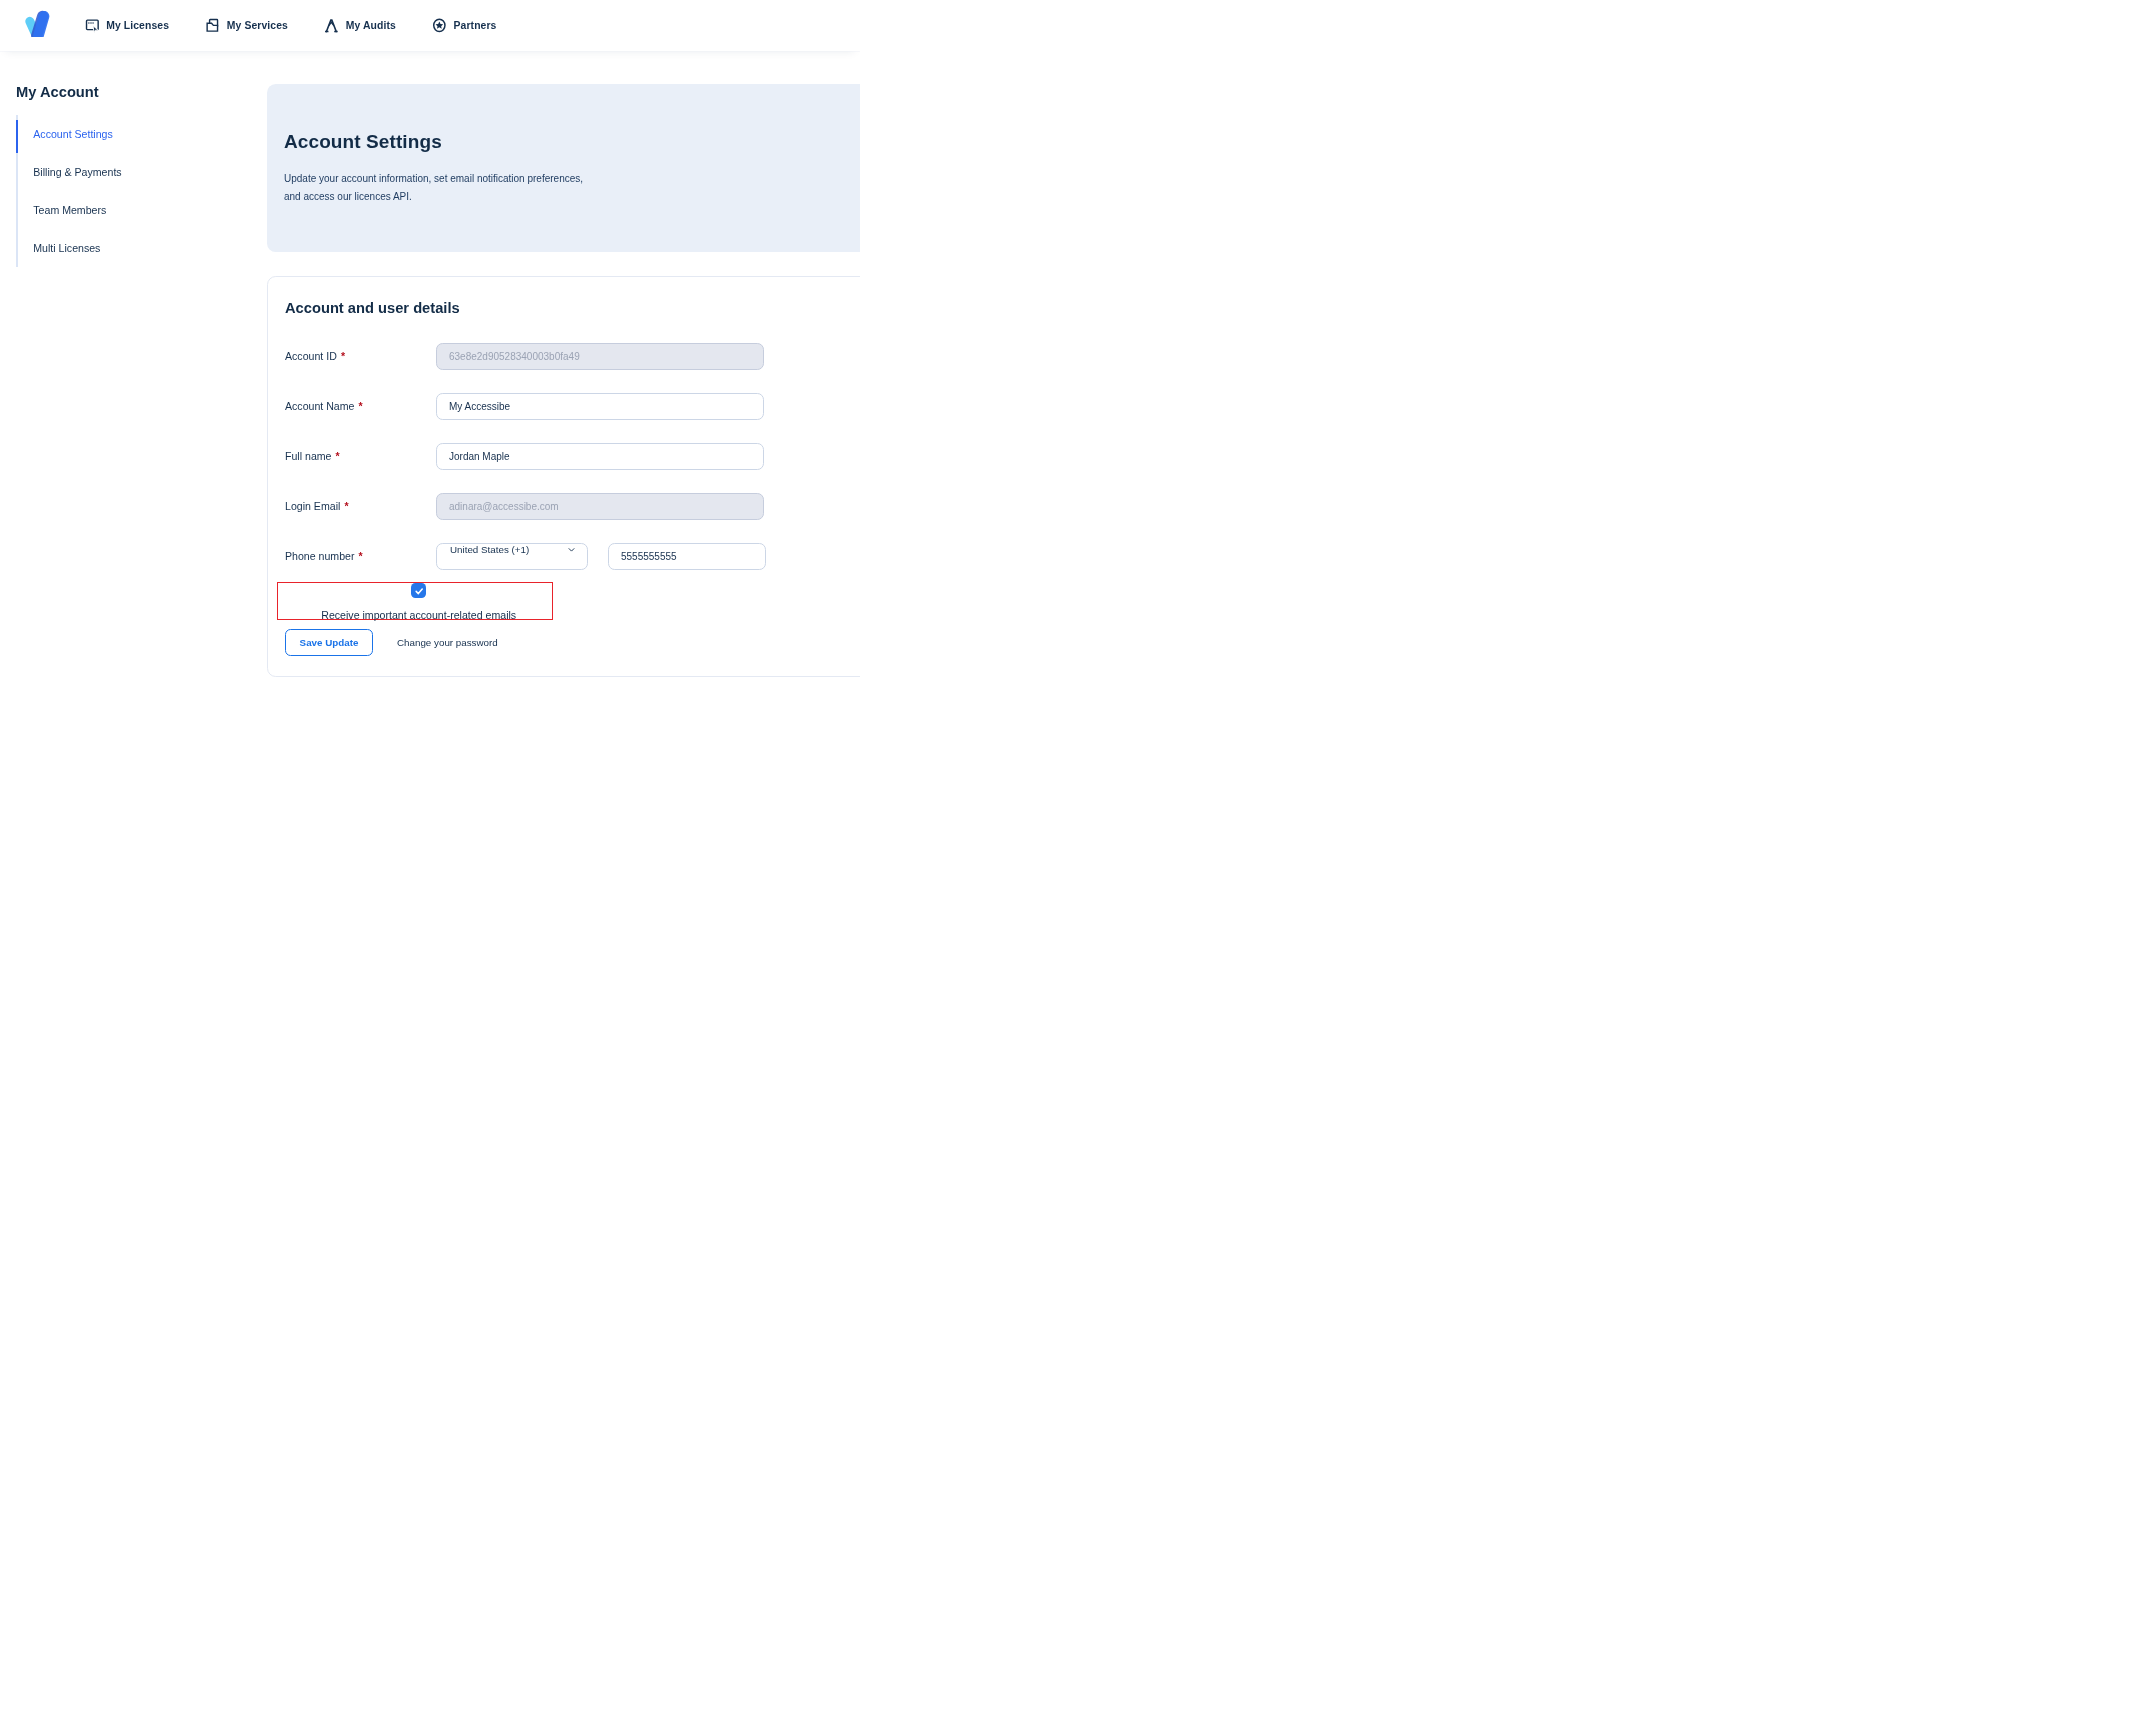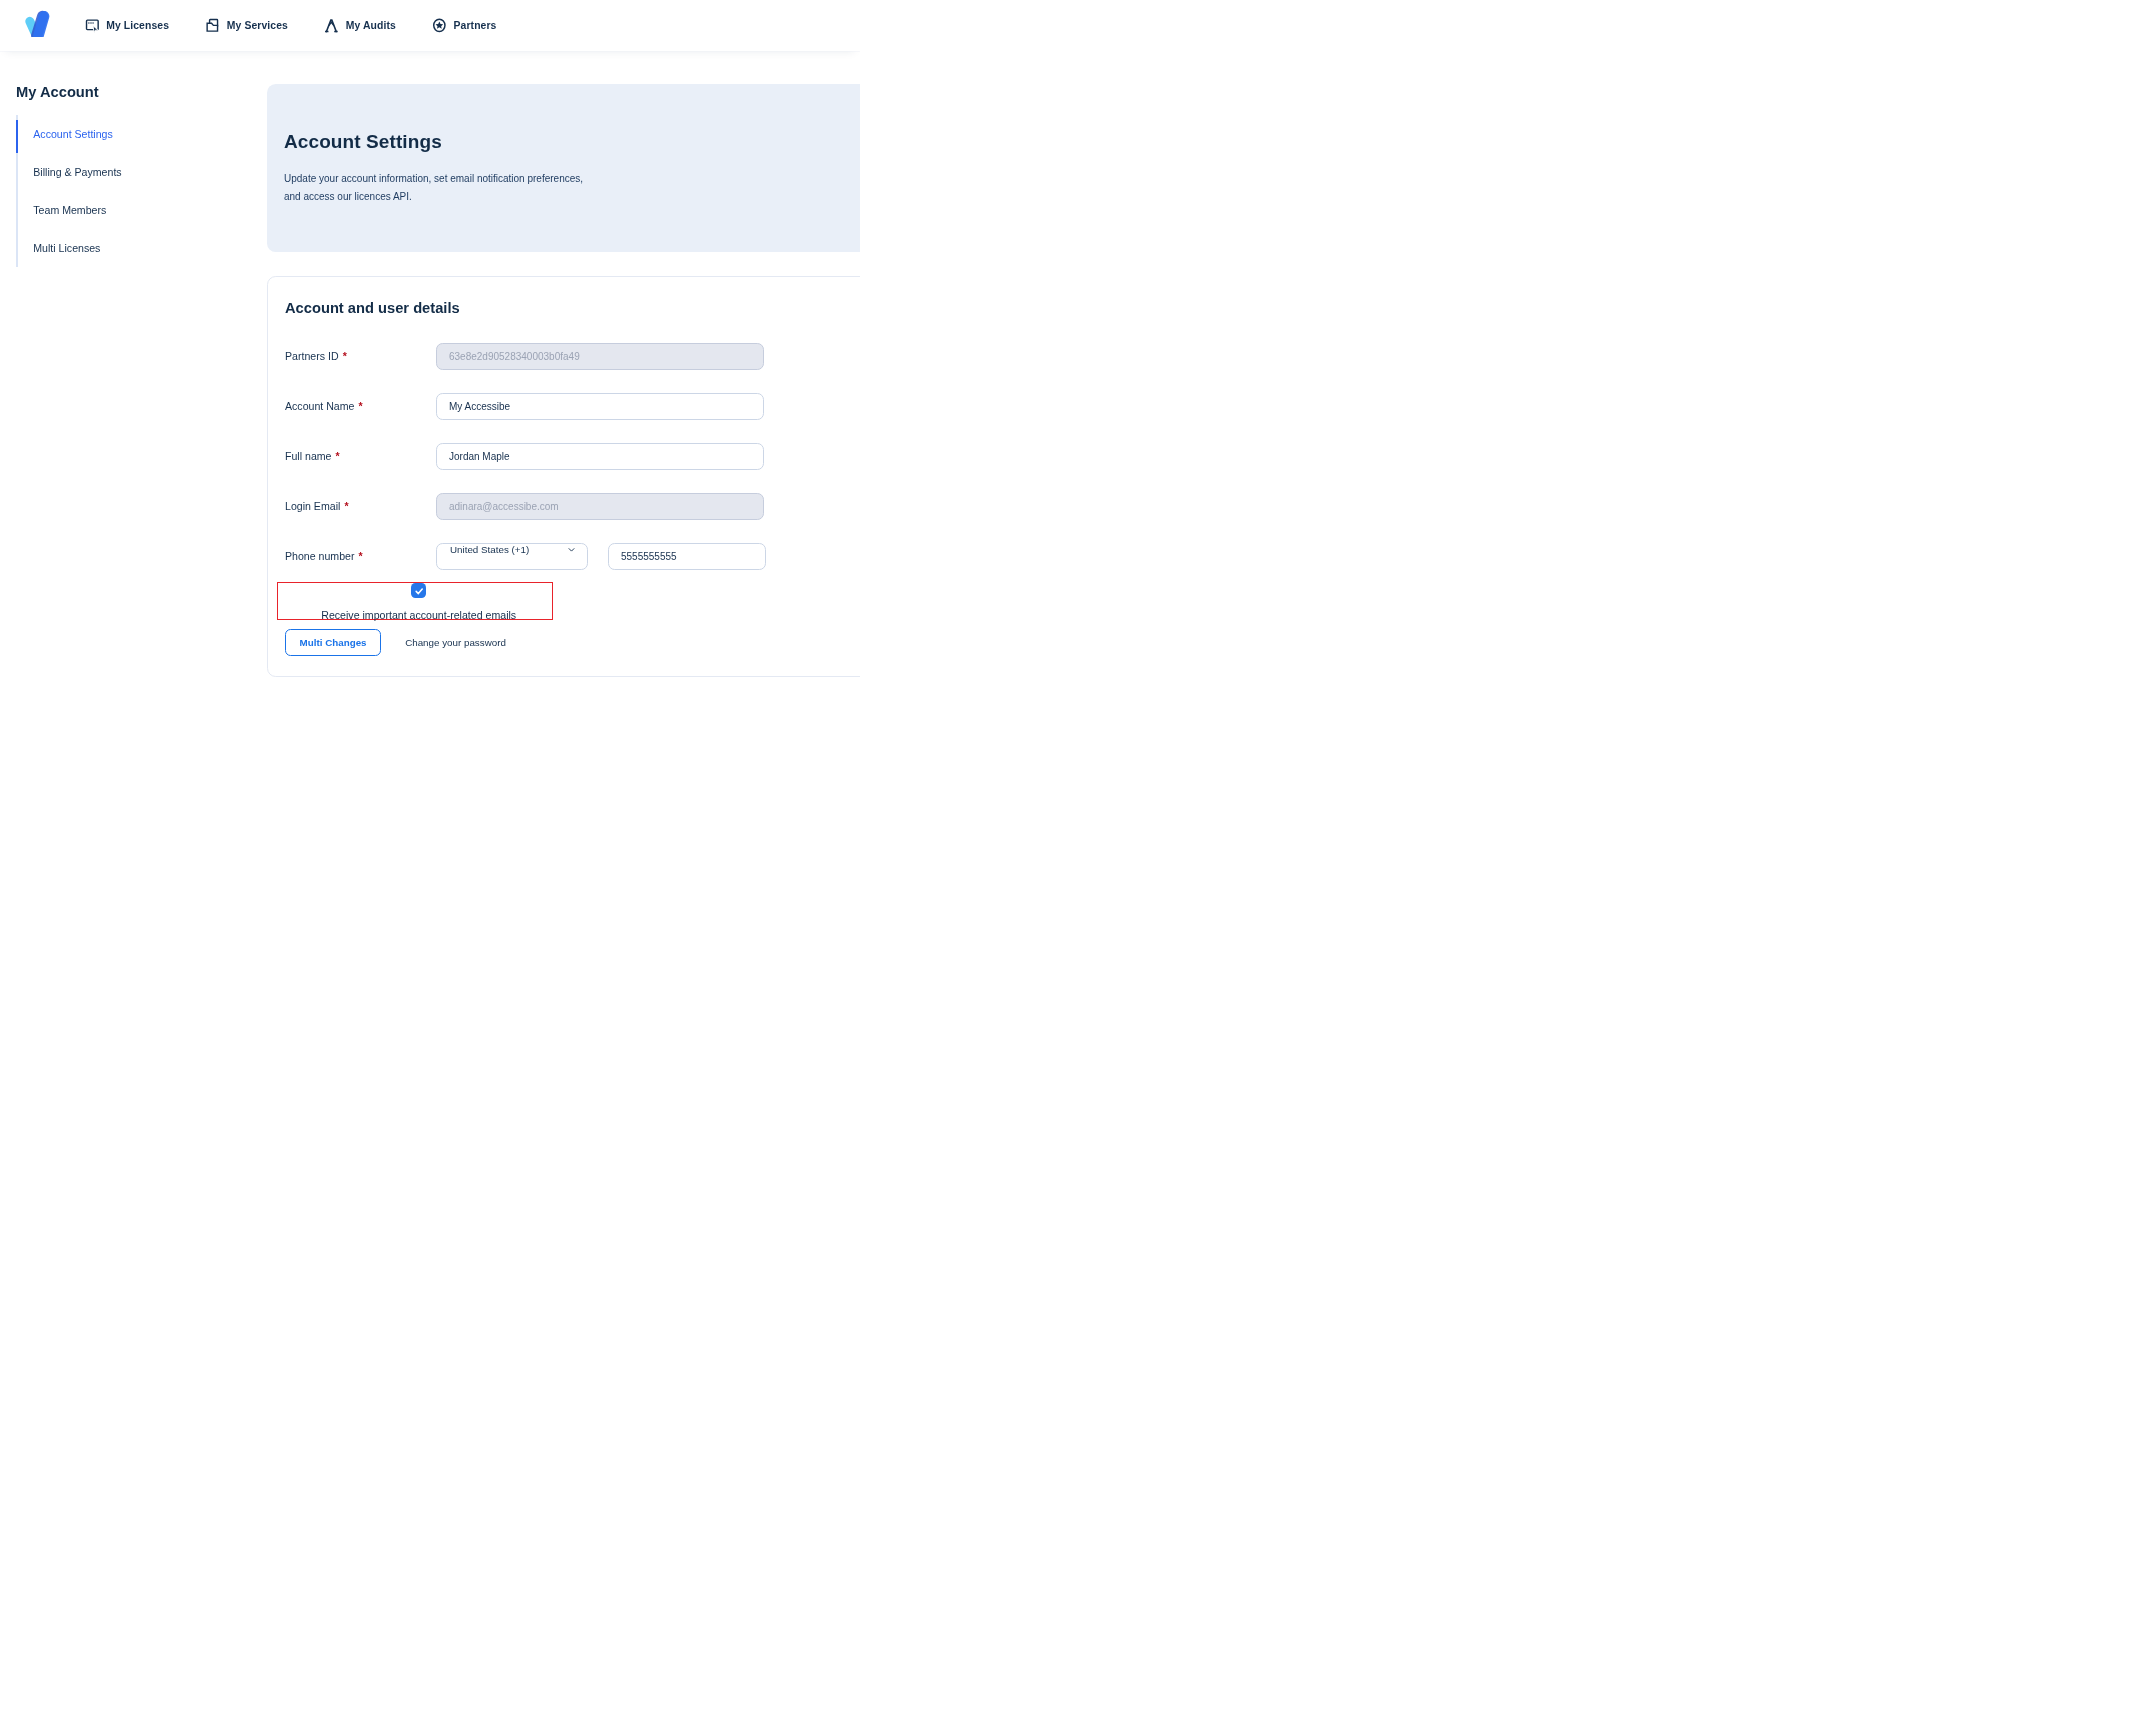--- a/index.html
+++ b/index.html
@@ -152,21 +152,21 @@
         <span>Update your account information, set email notification preferences,</span><br>
         <span>and access our licences API.</span>
       </p>
     </section>
 
     <section class="card">
       <h3>Account and user details</h3>
 
       <div class="row">
         <div class="lbl">
-          <span>Partners ID</span>
+          <span>Account ID</span>
           <span class="req">*</span>
         </div>
         <input class="inp" disabled="" value="63e8e2d90528340003b0fa49" style="">
       </div>
 
       <div class="row">
         <div class="lbl">
           <span>Account Name</span>
           <span class="req">*</span>
         </div>
@@ -208,20 +208,20 @@
       <div class="annot">
         <div class="checkbox" role="checkbox" aria-checked="true">
           <svg viewBox="0 0 24 24" width="10.4" height="10.4" fill="none" stroke="#fff" stroke-width="3.6" stroke-linecap="round" stroke-linejoin="round">
             <path d="M5 12.5 L10 17.5 L19 7"></path>
           </svg>
         </div>
         <span class="cb-label">Receive important account-related emails</span>
       </div>
 
       <div class="actions">
-        <button class="save">Multi Changes</button>
+        <button class="save">Save Update</button>
         <a class="pw">Change your password</a>
       </div>
     </section>
 
   </main>
 </div>
 
 
 </body></html>

